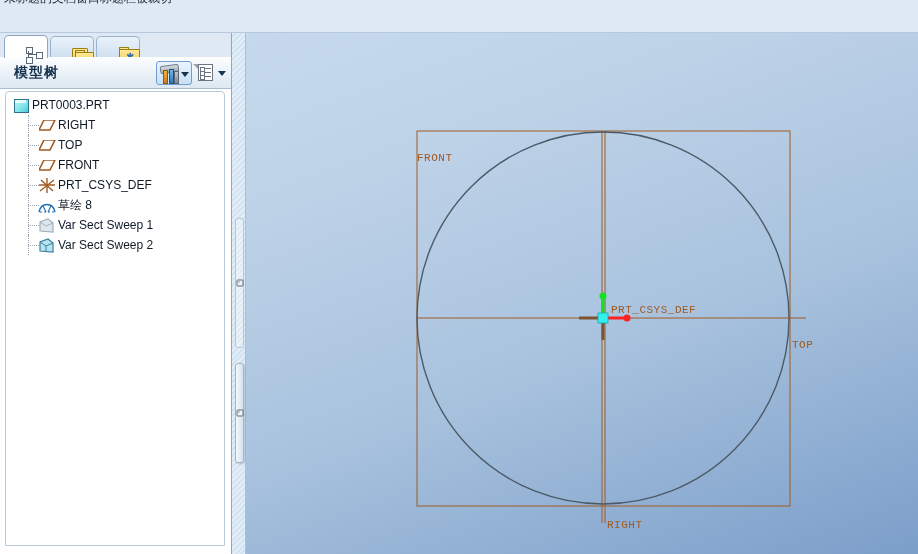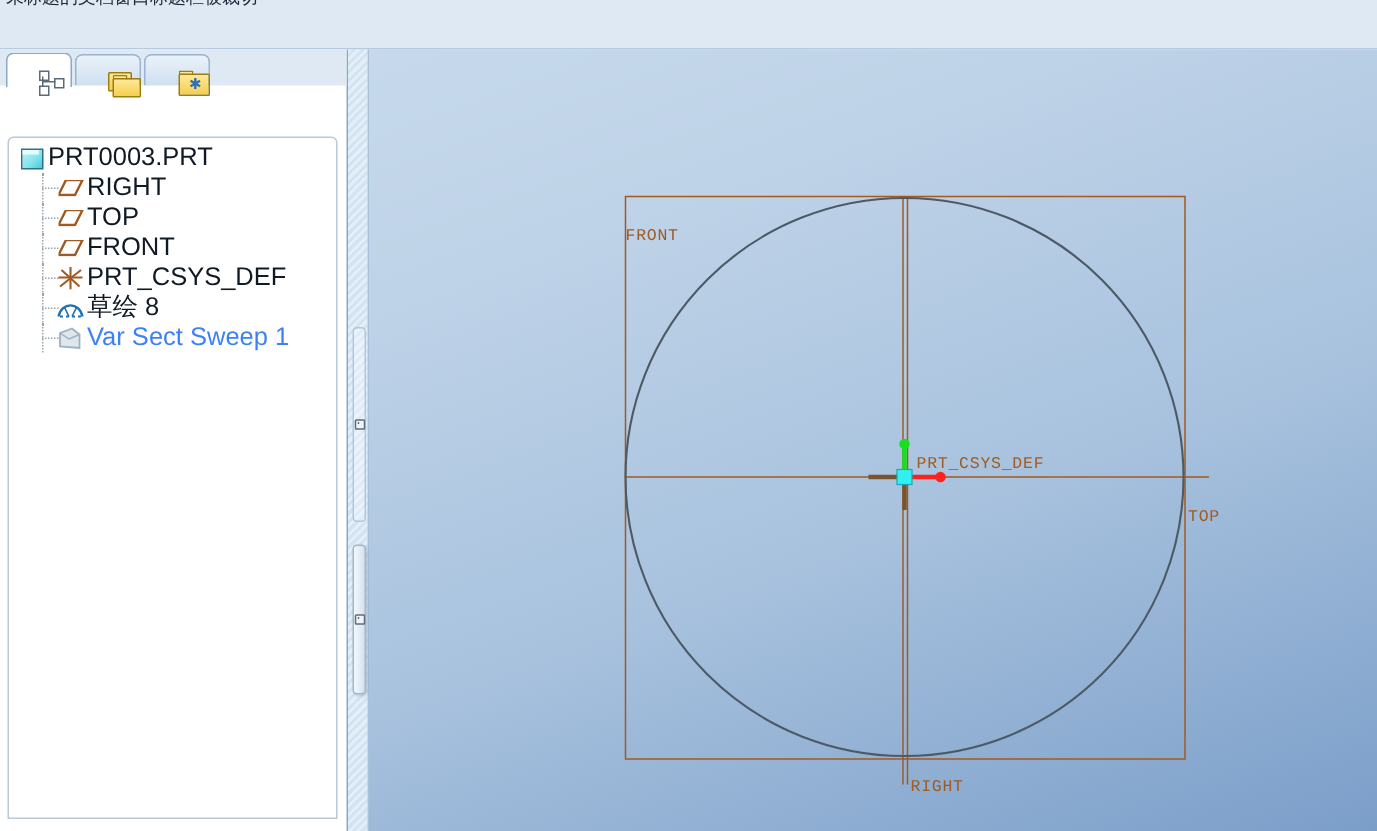--- a/index.html
+++ b/index.html
@@ -116,23 +116,23 @@
   .treebody{
     position:absolute;left:5px;top:58px;width:220px;height:455px;
     background:#ffffff;
     border:1px solid #b9c9d8;
     border-radius:4px 4px 0 0;
     box-sizing:border-box;
     overflow:hidden;
   }
   .trow{position:relative;height:20px;white-space:nowrap;}
   .trow .lbl{
-    position:absolute;font-size:17px;color:#101a24;line-height:20px;
-  }
-  .trow.dim .lbl{color:#3b82f6;}
+    position:absolute;font-size:12px;color:#101a24;line-height:20px;
+  }
+  .trow.dim .lbl{color:#0f172a;}
   .trow .connv{position:absolute;left:22px;width:1px;top:0;height:20px;
      border-left:1px dotted #9aa5b0;}
   .trow .connh{position:absolute;left:22px;top:10px;width:11px;height:1px;
      border-top:1px dotted #9aa5b0;}
 
   
   .ic-part{position:absolute;left:8px;top:4px;width:13px;height:12px;
      background:linear-gradient(135deg,#bdf4f6 0%,#7fe4ea 60%,#4cc9d2 100%);
      border:1px solid #2f6f8f;}
   .ic-part .tp{position:absolute;left:0;top:0;width:11px;height:3px;background:#e7fbfc;}
@@ -234,20 +234,42 @@
           <span class="glyph-folder">
             <i class="fld solotop"></i>
             <i class="fld solo"></i>
             <span class="starmark">✱</span>
           </span>
         </span>
       </div>
 
     </div>
 
+    <div class="panelhdr">
+      <div class="title">模型树</div>
+
+      <div class="tbtn sel" style="left:156px;width:36px;">
+        <span style="position:absolute;left:3px;top:3px;">
+          <span class="toolsico"><i class="hd"></i><i class="s1"></i><i class="s2"></i><i class="s3"></i></span>
+        </span>
+        <span class="caret" style="left:24px;top:10px;"></span>
+      </div>
+
+      <div class="tbtn" style="left:196px;width:34px;">
+        <span style="position:absolute;left:2px;top:3px;">
+          <span class="listico">
+            <i class="pg"></i><i class="fold"></i>
+            <i class="dot" style="top:3px;"></i><i class="row" style="top:4px;"></i>
+            <i class="dot" style="top:7px;"></i><i class="row" style="top:8px;"></i>
+            <i class="dot" style="top:11px;"></i><i class="row" style="top:12px;"></i>
+          </span>
+        </span>
+        <span class="caret" style="left:22px;top:10px;"></span>
+      </div>
+    </div>
 
     <div class="treebody">
 
       <div class="trow" style="margin-top:3px;">
         <span class="ic-part">
             <i class="tp"></i>
           </span>
         <span class="lbl" style="left:26px;">PRT0003.PRT</span>
       </div>
 
@@ -317,20 +339,32 @@
         <span class="connh"></span>
         <span class="ic-sweep">
           <svg width="17" height="15" viewBox="0 0 17 15">
             <path d="M2,13 L2,4 L10,1 L15,5 L15,14 Z" fill="#dfe6ec" stroke="#9fb0bf" stroke-width="1.2"></path>
             <path d="M2,4 L8,8 L15,5" fill="none" stroke="#9fb0bf" stroke-width="1"></path>
           </svg>
         </span>
         <span class="lbl" style="left:52px;">Var Sect Sweep 1</span>
       </div>
 
+      <div class="trow">
+        <span class="connv"></span>
+        <span class="connh"></span>
+        <span class="ic-sweep">
+          <svg width="17" height="15" viewBox="0 0 17 15">
+            <path d="M2,13 L2,4 L10,1 L15,5 L15,14 Z" fill="#b7e3f0" stroke="#3f7e9c" stroke-width="1.2"></path>
+            <path d="M2,4 L8,8 L15,5" fill="none" stroke="#3f7e9c" stroke-width="1"></path>
+            <path d="M8,8 L8,14" fill="none" stroke="#3f7e9c" stroke-width="1"></path>
+          </svg>
+        </span>
+        <span class="lbl" style="left:52px;">Var Sect Sweep 2</span>
+      </div>
 
 
     </div>
   </div>
 
   <div class="gutter">
     <div class="split s1">
       <span class="grip"></span>
     </div>
     <div class="split s2">

